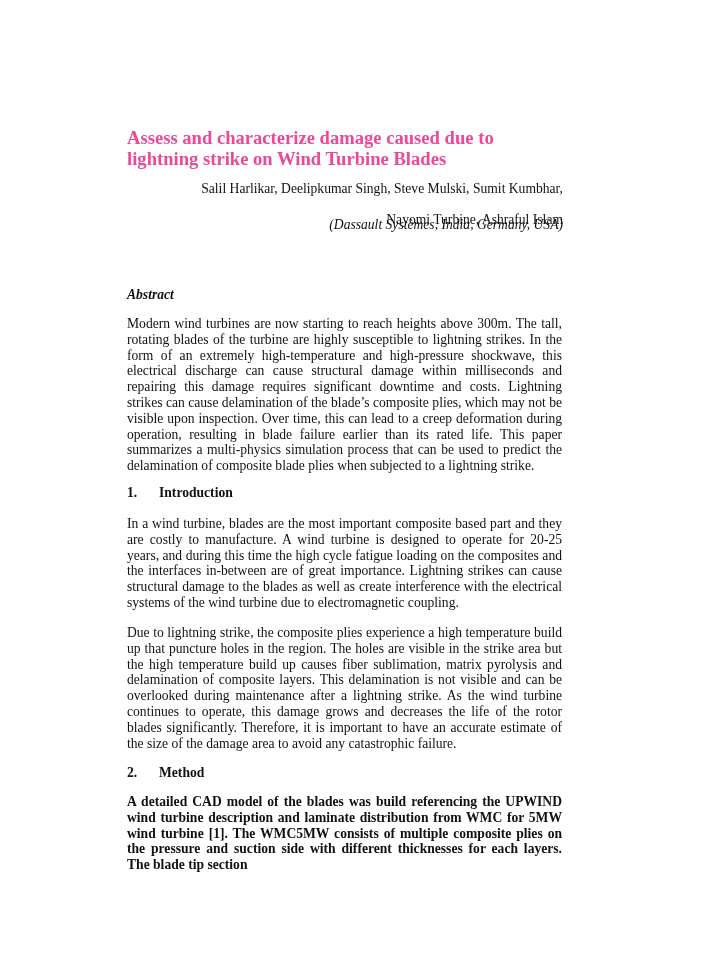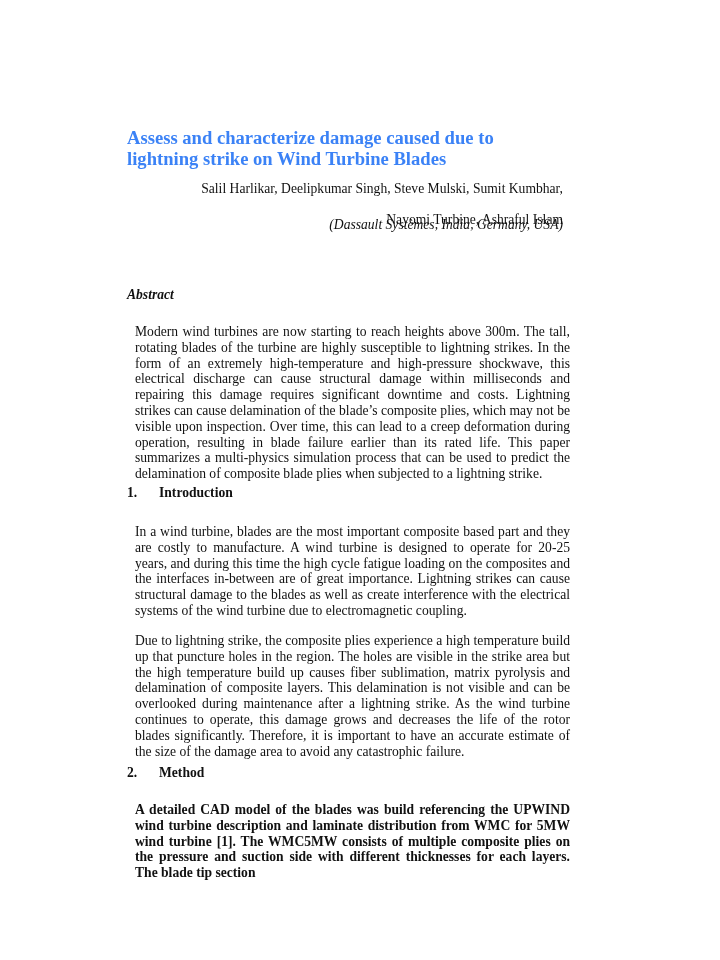--- a/index.html
+++ b/index.html
@@ -1,27 +1,27 @@
 <!DOCTYPE html>
 <html><head>
 <meta charset="utf-8">
 <style>
   html, body { margin: 0; padding: 0; background: #ffffff; }
   body { width: 720px; height: 960px; position: relative; overflow: hidden;
          font-family: "Liberation Serif", "DejaVu Serif", serif; color: #111; }
   .page { position: absolute; left: 127px; top: 0; width: 435px; }
   .title { position: absolute; left: 0; top: 127px; width: 440px; margin: 0;
-           font-size: 18.6px; font-weight: bold; line-height: 21px; color: #3b82f6; }
+           font-size: 18.6px; font-weight: bold; line-height: 21px; color: #ec4899; }
   .authors { position: absolute; right: -1px; font-size: 13.6px; line-height: 17px; white-space: nowrap; }
   .authors.a1 { top: 180px; }
   .authors.a2 { top: 211px; }
   .affil { position: absolute; right: -1px; top: 216px; text-align: right; font-size: 13.6px; font-style: italic; line-height: 17px; white-space: nowrap; }
   .heading { position: absolute; left: 0; margin: 0; font-size: 13.6px; font-weight: bold; line-height: 17px; }
   .heading .num { display: inline-block; width: 32px; }
-  .para { position: absolute; left: 0; width: 435px; margin: 8px; font-size: 13.6px; line-height: 15.8px;
+  .para { position: absolute; left: 0; width: 435px; margin: 0; font-size: 13.6px; line-height: 15.8px;
           text-align: justify; }
   .h-abstract { top: 286px; font-style: italic; }
   .p-abstract { top: 316px; }
   .h-intro { top: 484px; }
   .p-intro1 { top: 516px; }
   .p-intro2 { top: 625px; }
   .h-method { top: 764px; }
   .p-method { top: 794px; font-weight: bold; }
 </style>
 </head>

